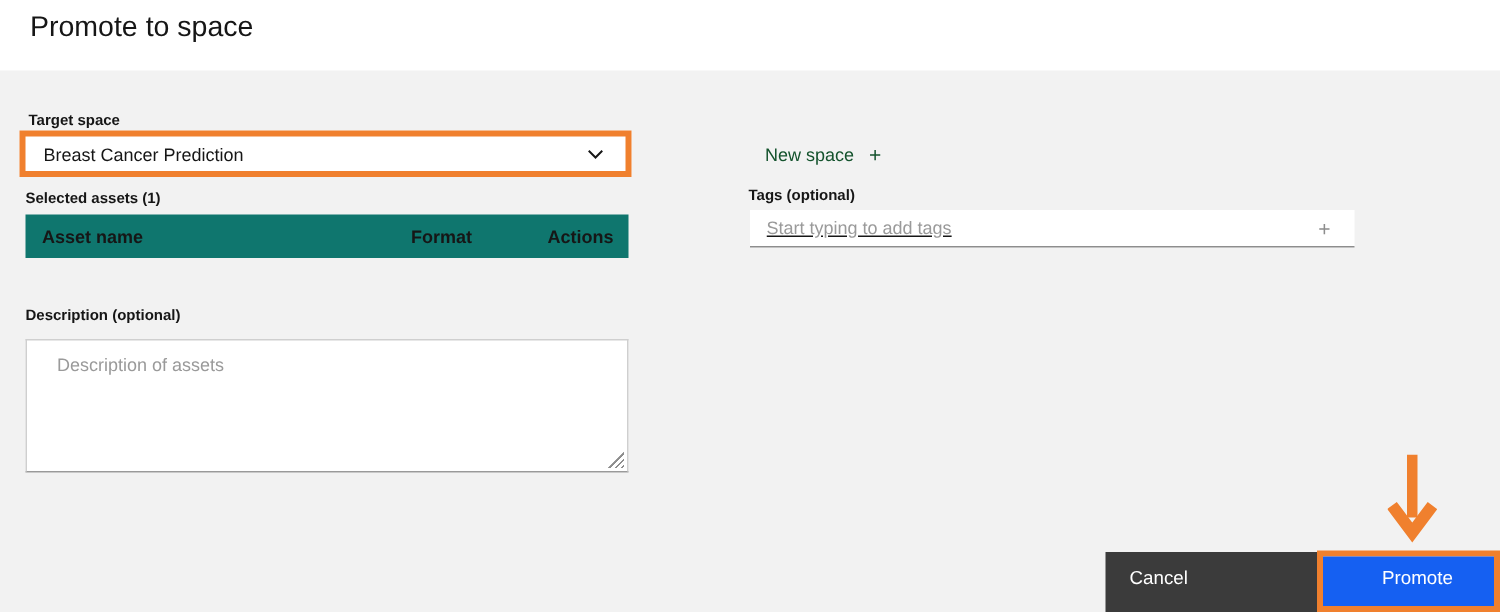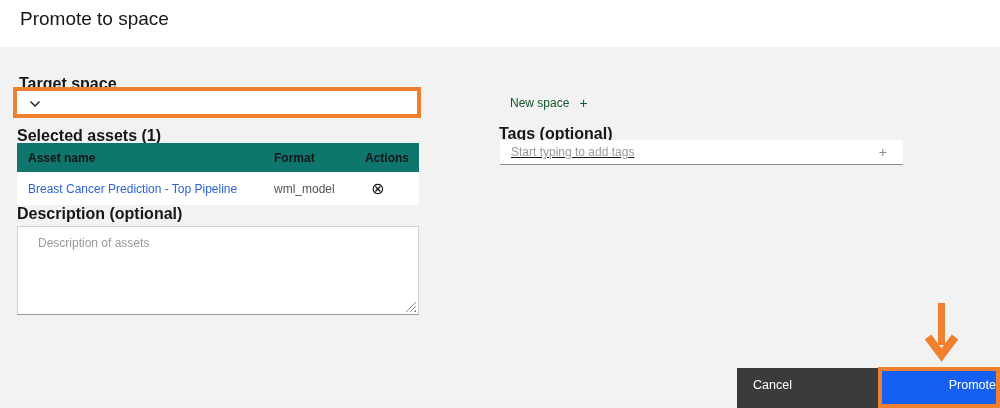--- a/index.html
+++ b/index.html
@@ -13,21 +13,21 @@
   }
   .body-bg {
     position: absolute; top: 47px; left: 0; width: 1000px; height: 361px;
     background: #f2f2f2;
   }
   .page-title {
     position: absolute; left: 20px; top: 8px;
     font-size: 19px; font-weight: 400; color: #161616;
   }
   .field-label {
-    position: absolute; font-size: 16px; font-weight: 700; color: #161616;
+    position: absolute; font-size: 10px; font-weight: 700; color: #161616;
   }
   
   .target-dropdown {
     position: absolute; left: 13px; top: 87px; width: 408px; height: 31px;
     background: #ffffff; border: 4px solid #f0802e;
     display: flex; align-items: center; justify-content: space-between;
     padding: 0 14px 0 12px; cursor: pointer;
   }
   .target-dropdown .value { font-size: 12px; color: #161616; }
   .chev { display: block; }
@@ -100,62 +100,56 @@
     text-align: left; padding: 0 0 6px 16px; cursor: pointer;
   }
   .promote-wrap {
     position: absolute; left: 878px; top: 367px; width: 122px; height: 41px;
     border: 4px solid #f0802e; background: #1560f2;
   }
   .promote-btn {
     width: 100%; height: 100%;
     background: #1560f2; border: none; color: #ffffff;
     font-family: "Liberation Sans", sans-serif; font-size: 12.5px;
-    text-align: right; padding: 0 0 6px 12px; cursor: pointer;
+    text-align: center; padding: 0 0 6px 12px; cursor: pointer;
   }
   .annotation-arrow {
     position: absolute; left: 925px; top: 303px; pointer-events: none;
   }
 </style>
 </head>
 <body>
 
 <div class="body-bg"></div>
 
 <h1 class="page-title">Promote to space</h1>
 
 <label class="field-label" style="left:19px; top:75px;">Target space</label>
 
 <div class="target-dropdown">
+  <span class="value">Breast Cancer Prediction</span>
   <span class="chev">
     <svg width="12" height="8" viewBox="0 0 12 8">
       <path d="M1.5 1.5 L6 6 L10.5 1.5" stroke="#161616" stroke-width="1.3" fill="none"></path>
     </svg>
   </span>
 </div>
 
 <div class="new-space-link">
   <span>New space</span>
   <span class="plus">+</span>
 </div>
 
 <label class="field-label" style="left:17px; top:127px;">Selected assets (1)</label>
 
 <div class="assets-table">
   <div class="assets-header">
     <span class="col-name">Asset name</span>
     <span class="col-format">Format</span>
     <span class="col-actions">Actions</span>
-  </div>
-  <div class="assets-row">
-    <span class="col-name asset-link">Breast Cancer Prediction - Top Pipeline</span>
-    <span class="col-format format-text">wml_model</span>
-    <span class="col-actions">
-      <button class="remove-btn">⊗</button>
-    </span>
   </div>
 </div>
 
 <label class="field-label" style="left:499px; top:125px;">Tags (optional)</label>
 
 <div class="tags-input-wrap">
   <input class="tags-input" type="text" placeholder="Start typing to add tags" style="">
   <button class="tags-add">+</button>
 </div>
 

